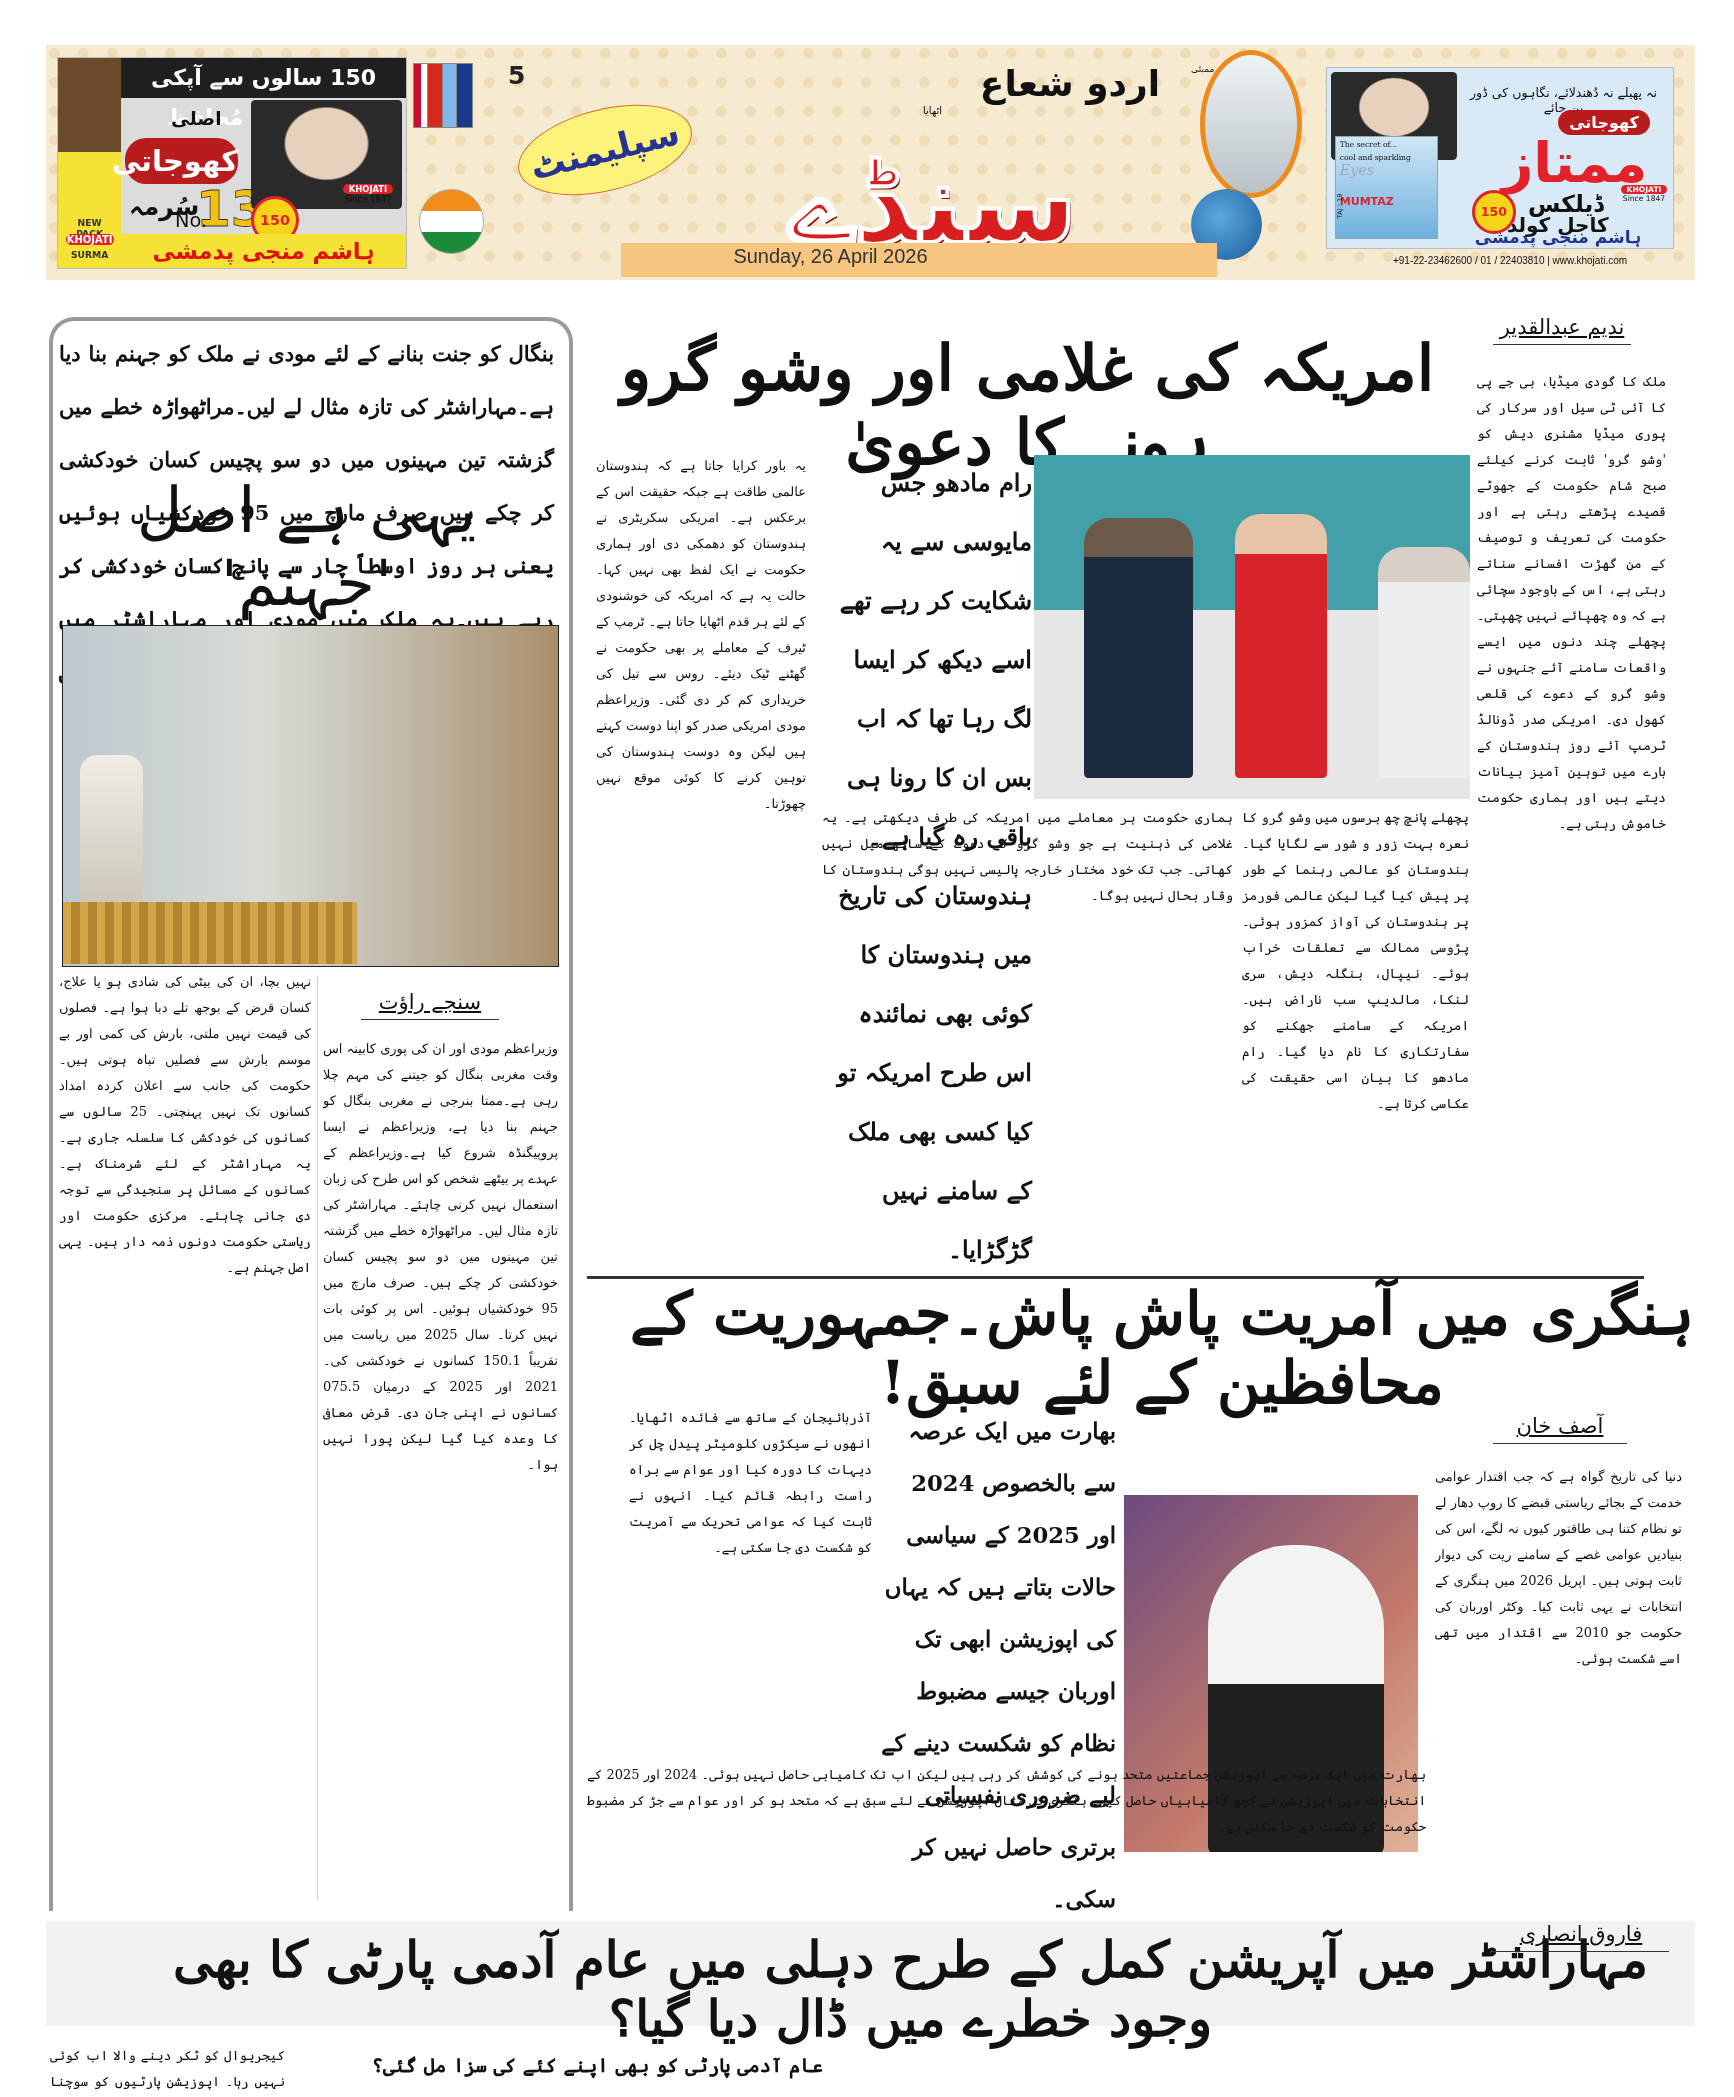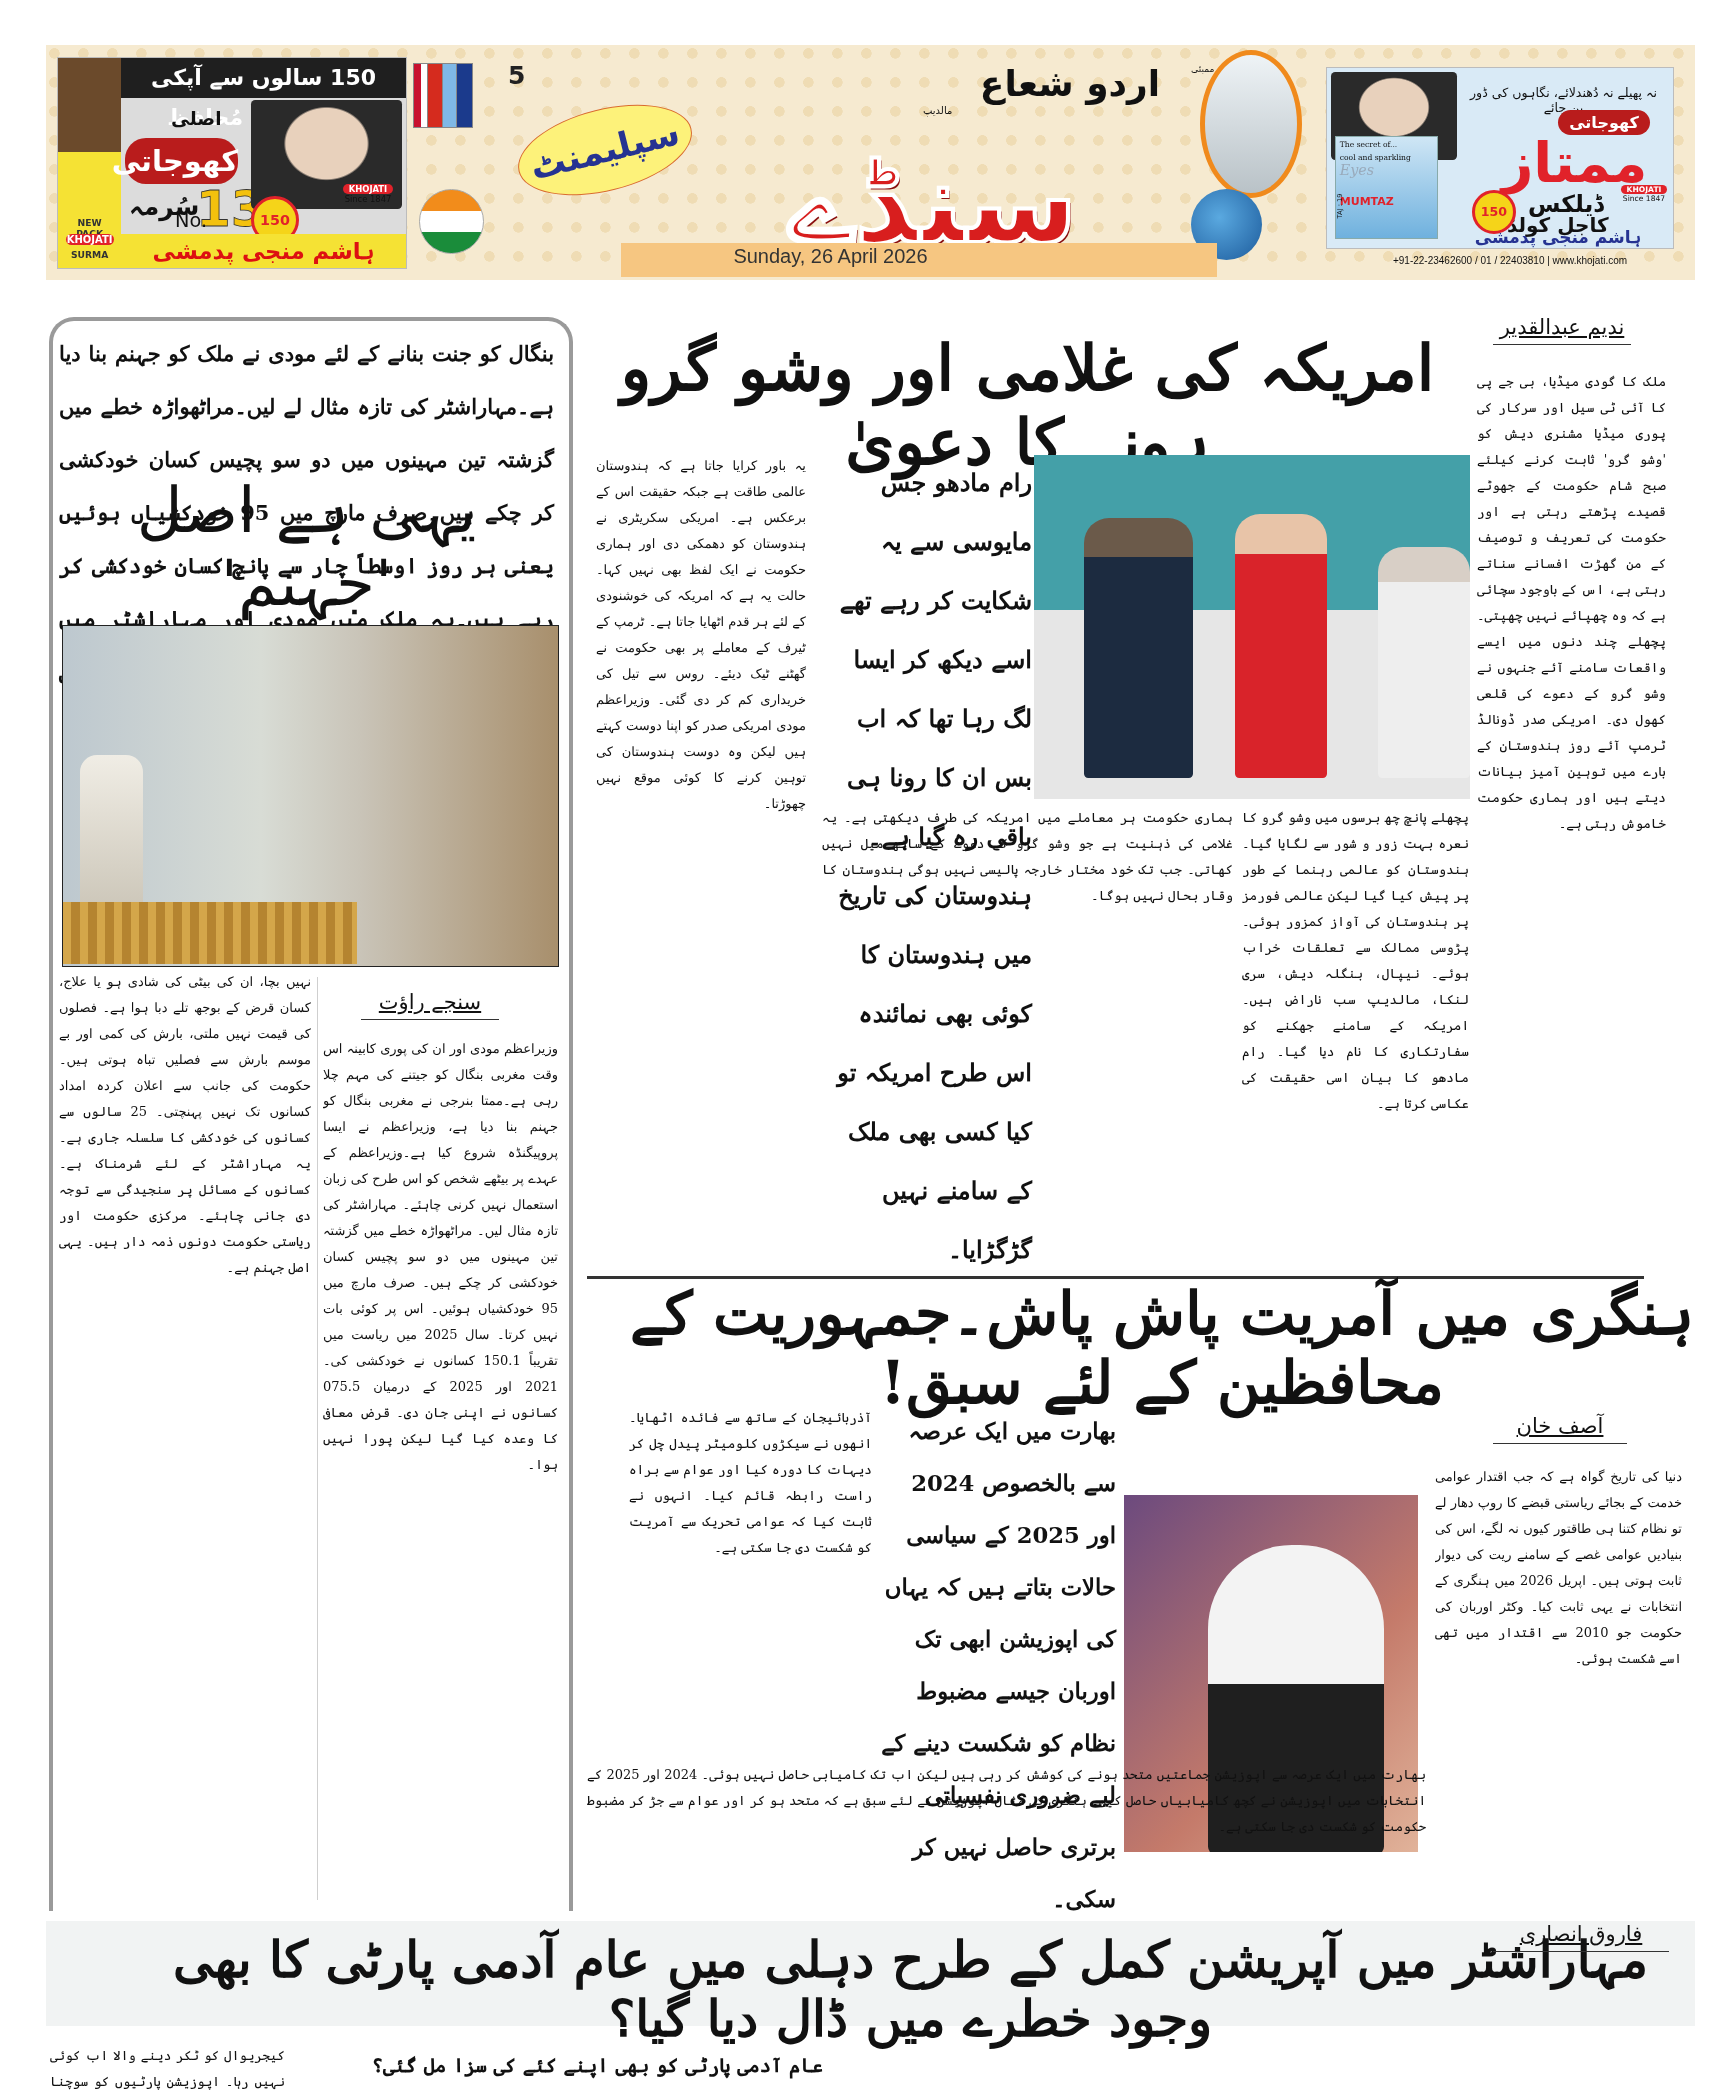--- a/index.html
+++ b/index.html
@@ -82,21 +82,21 @@
   <div class="flag" style="left:28.5px;background:#7fb8e6;"></div>
   <div class="flag" style="left:43px;background:#1b3a8c;"></div>
 </div>
 <div id="india-globe" class="abs"></div>
 <div id="page-num" class="abs">5</div>
 <div id="supplement-badge" class="abs">
     <span class="urdu">سپلیمنٹ</span>
   </div>
 <div id="sunday-title" class="abs">سنڈے</div>
 <div id="brand" class="abs">اردو شعاع</div>
-<div class="abs urdu" style="left:923px;top:105px;font-size:10px;">مالدیپ</div>
+<div class="abs urdu" style="left:923px;top:105px;font-size:10px;">اٹھایا</div>
 <div class="abs urdu" style="left:1191px;top:63px;font-size:9.2px;">ممبئی</div>
 <div id="climber" class="abs"></div>
 <div id="globe" class="abs"></div>
 <div id="date-bar" class="abs"></div>
 <div id="date" class="abs">Sunday, 26 April 2026</div>
 
 <div id="ad-right" class="abs ad">
   <div class="face" style="left:4.2px;top:4.2px;width:126px;height:88px;"></div>
   <div class="abs" style="left:8.4px;top:68px;width:101px;height:101px;background:linear-gradient(#cfe6f5,#6fb1de);border:0.8px solid #8aa;">
     <div style="font-size:7.6px;font-family:'DejaVu Serif',serif;padding:3.4px;">The secret of...</div>

